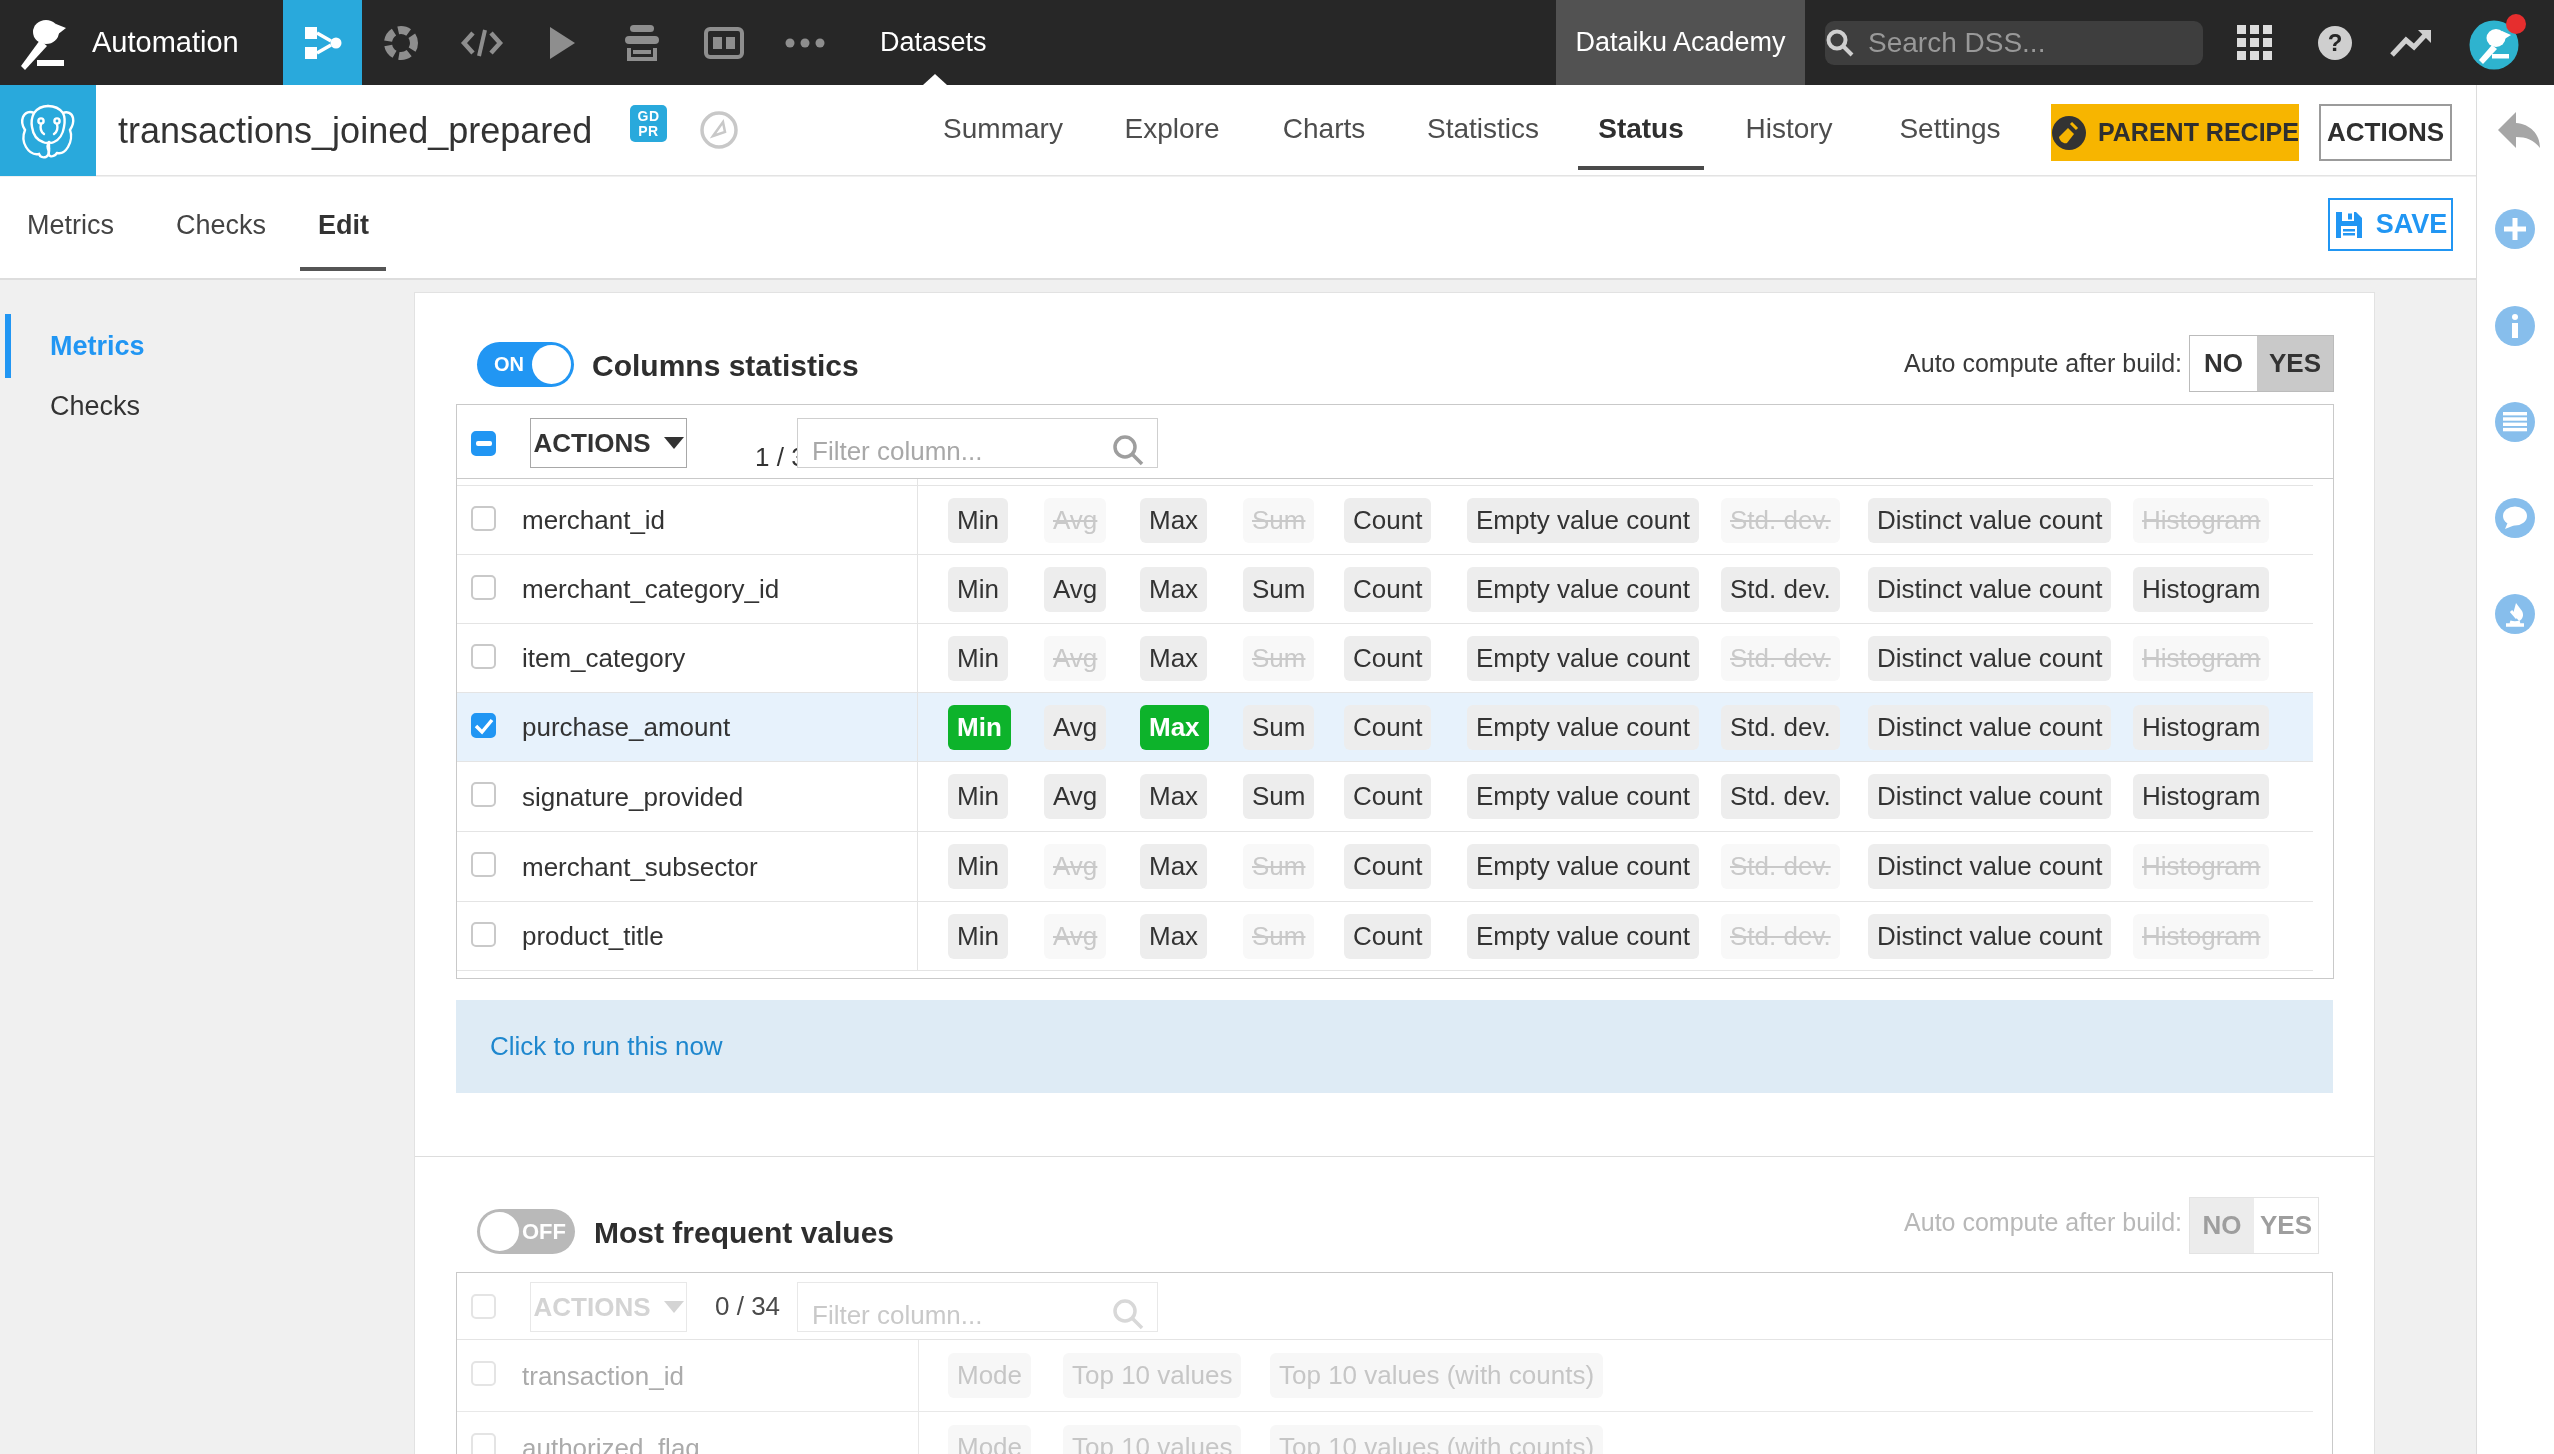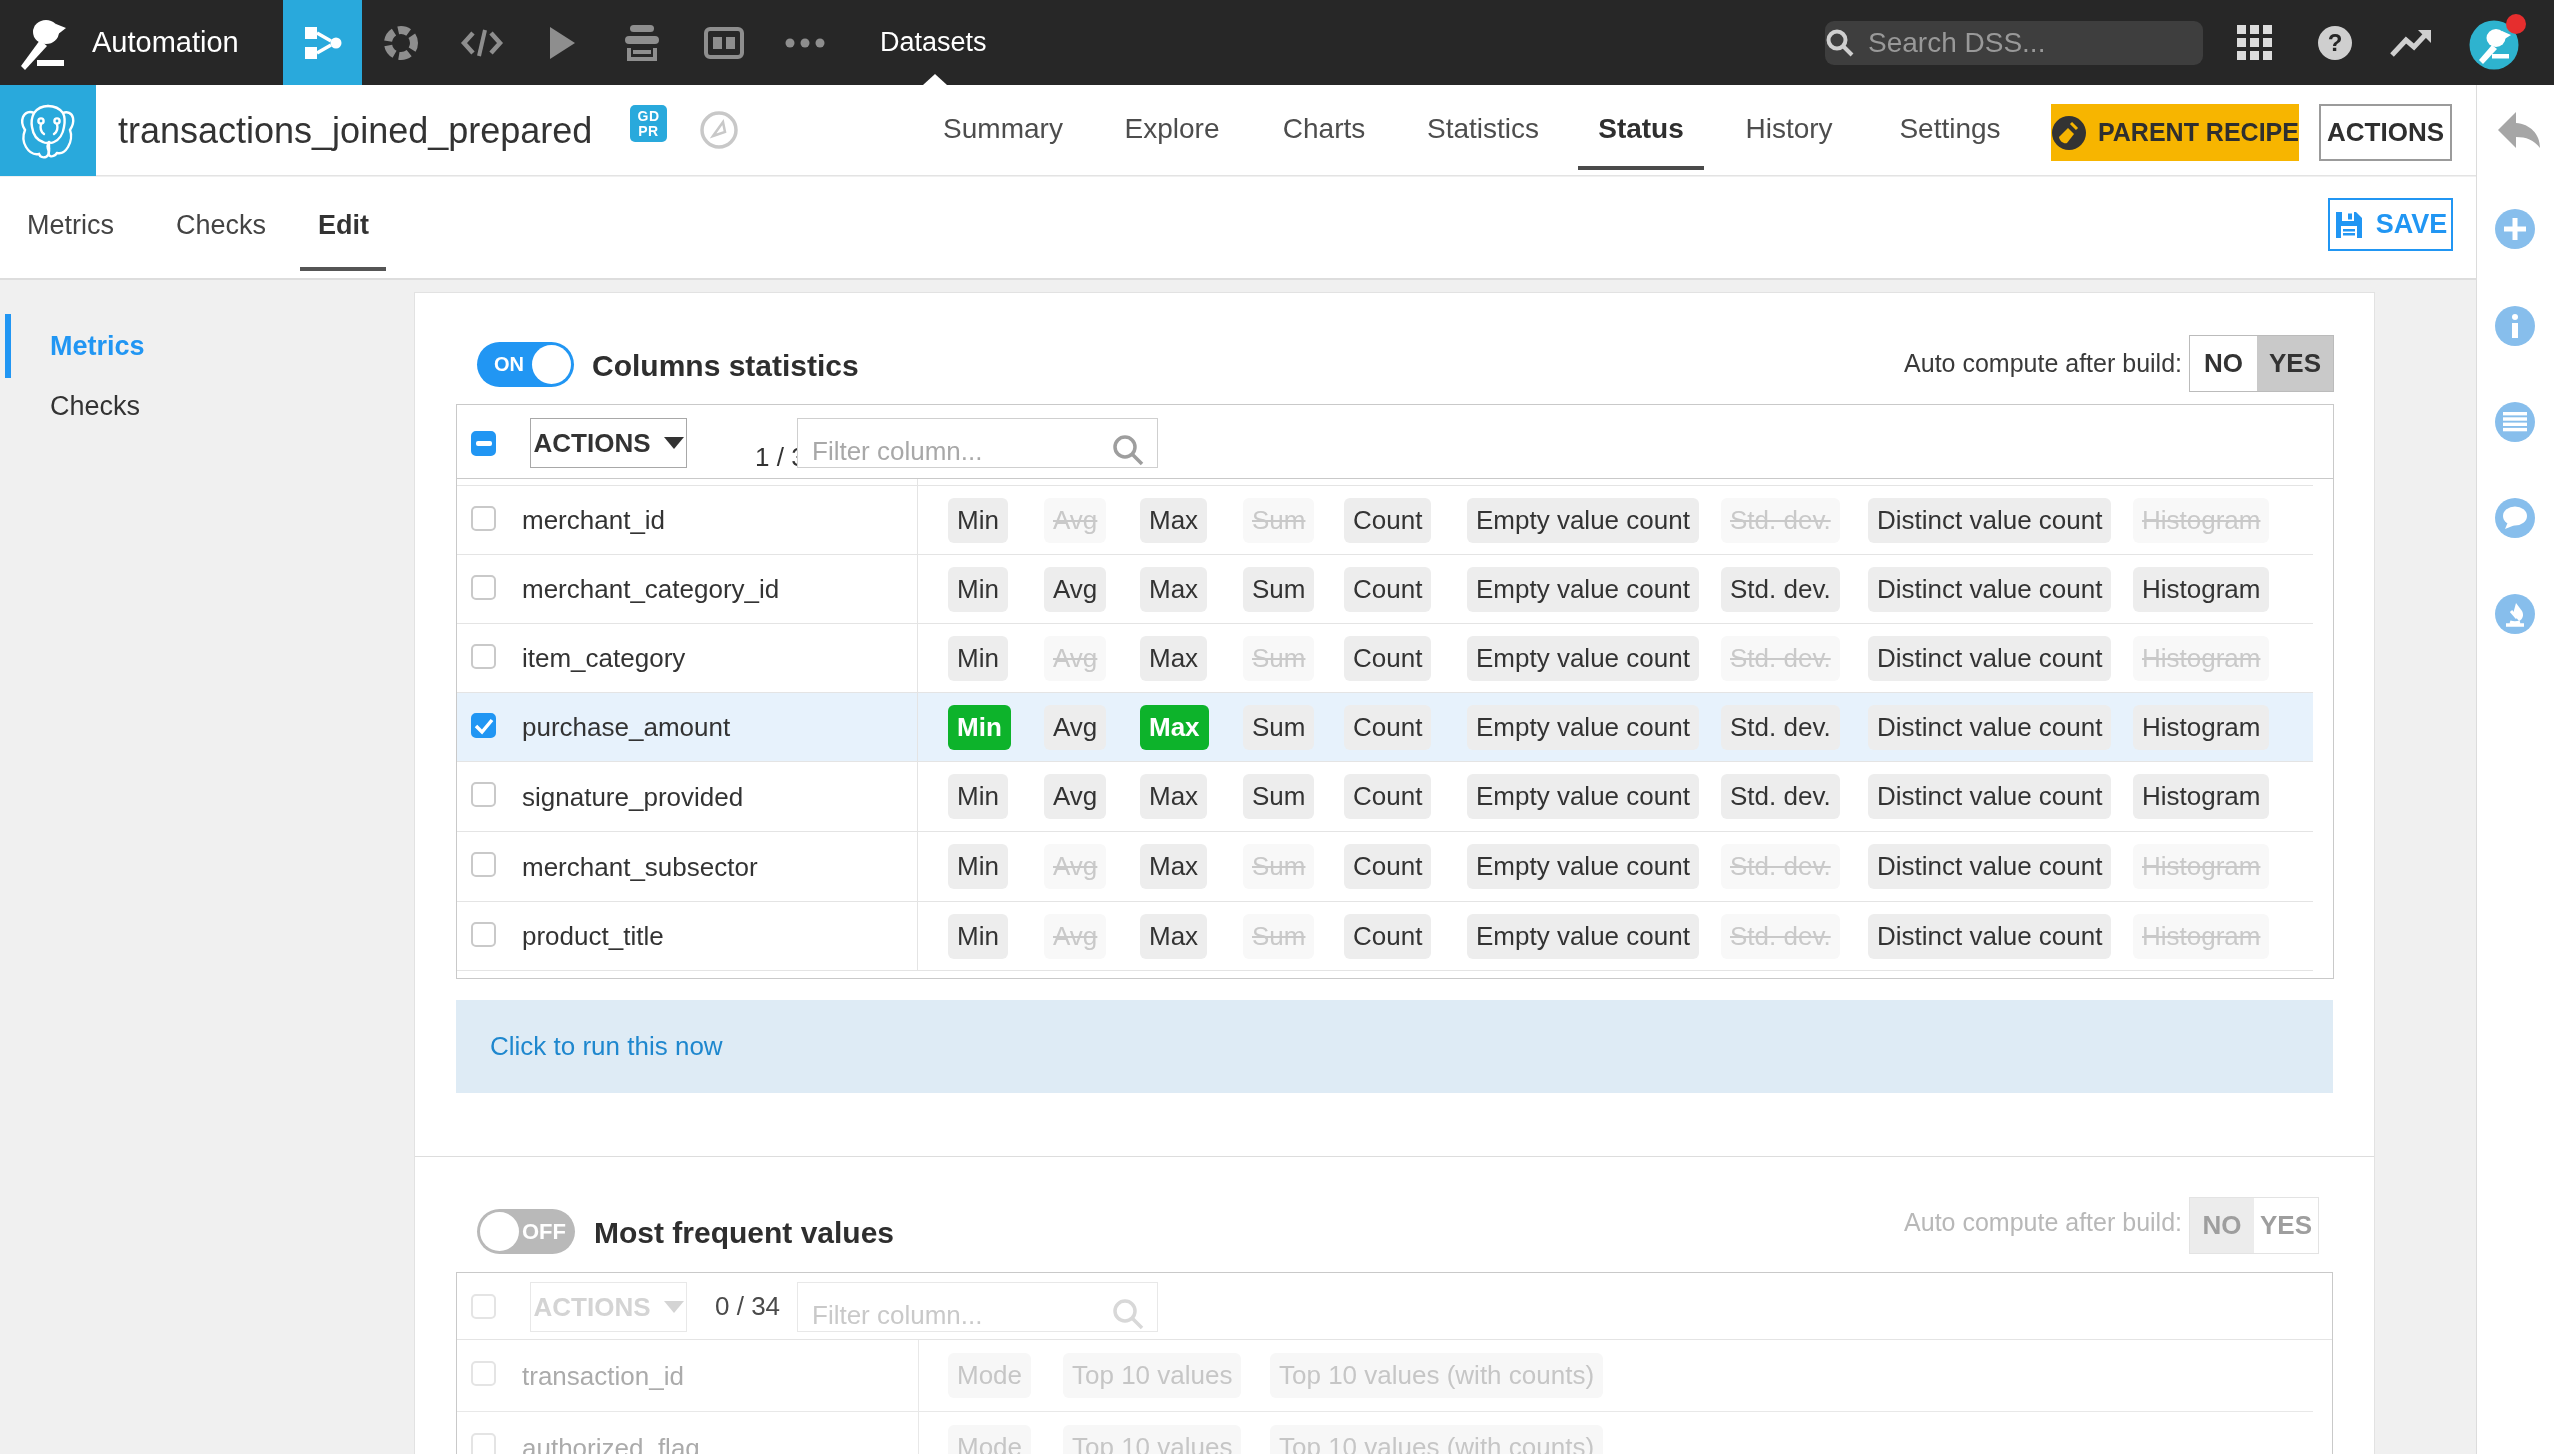--- a/index.html
+++ b/index.html
@@ -118,20 +118,21 @@
     </div>
 <div class="ticon" style="left:785px;width:40px;">
       <svg width="40" height="10" viewBox="0 0 40 10" style="">
         <circle cx="5" cy="5" r="4.5" fill="#8e8e8e"></circle>
         <circle cx="20" cy="5" r="4.5" fill="#8e8e8e"></circle>
         <circle cx="35" cy="5" r="4.5" fill="#8e8e8e"></circle>
       </svg>
     </div>
 <div class="ttl" style="left:880px;font-size:27px;">Datasets</div>
 <div id="dscaret"></div>
+<div id="academy">Dataiku Academy</div>
 <div id="searchbox">
       <svg width="30" height="30" viewBox="0 0 30 30" style="">
         <circle cx="12" cy="12" r="8.5" fill="none" stroke="#cfcfcf" stroke-width="4"></circle>
         <path d="M18,18 L27,27" stroke="#cfcfcf" stroke-width="4"></path>
       </svg>
       <span>Search DSS...</span>
     </div>
 <div class="ticon" style="left:2237px;width:36px;">
       <svg width="36" height="36" viewBox="0 0 36 36" style="">
         <rect x="0" y="0" width="9" height="9" fill="#dcdcdc"></rect>

